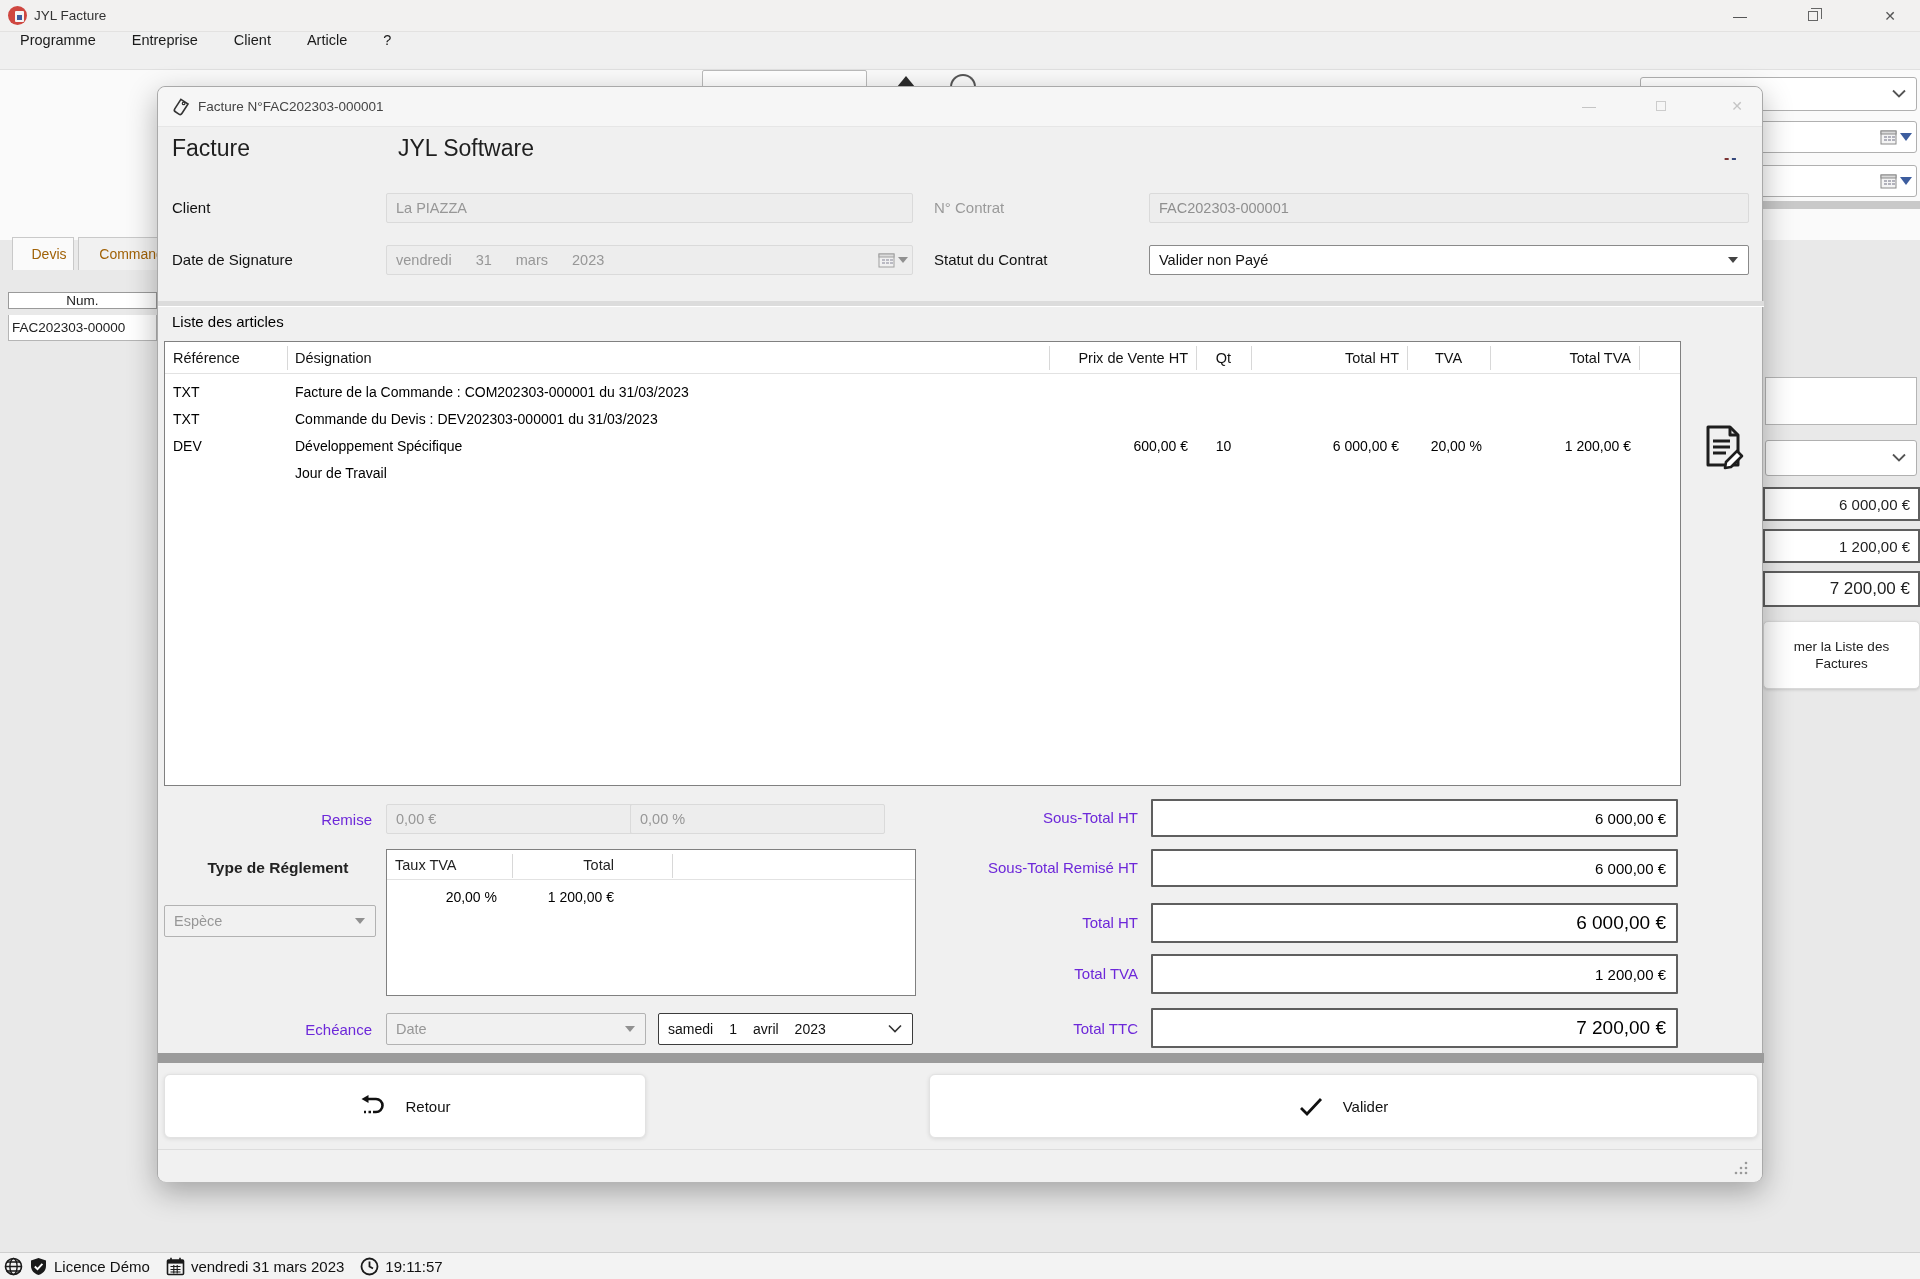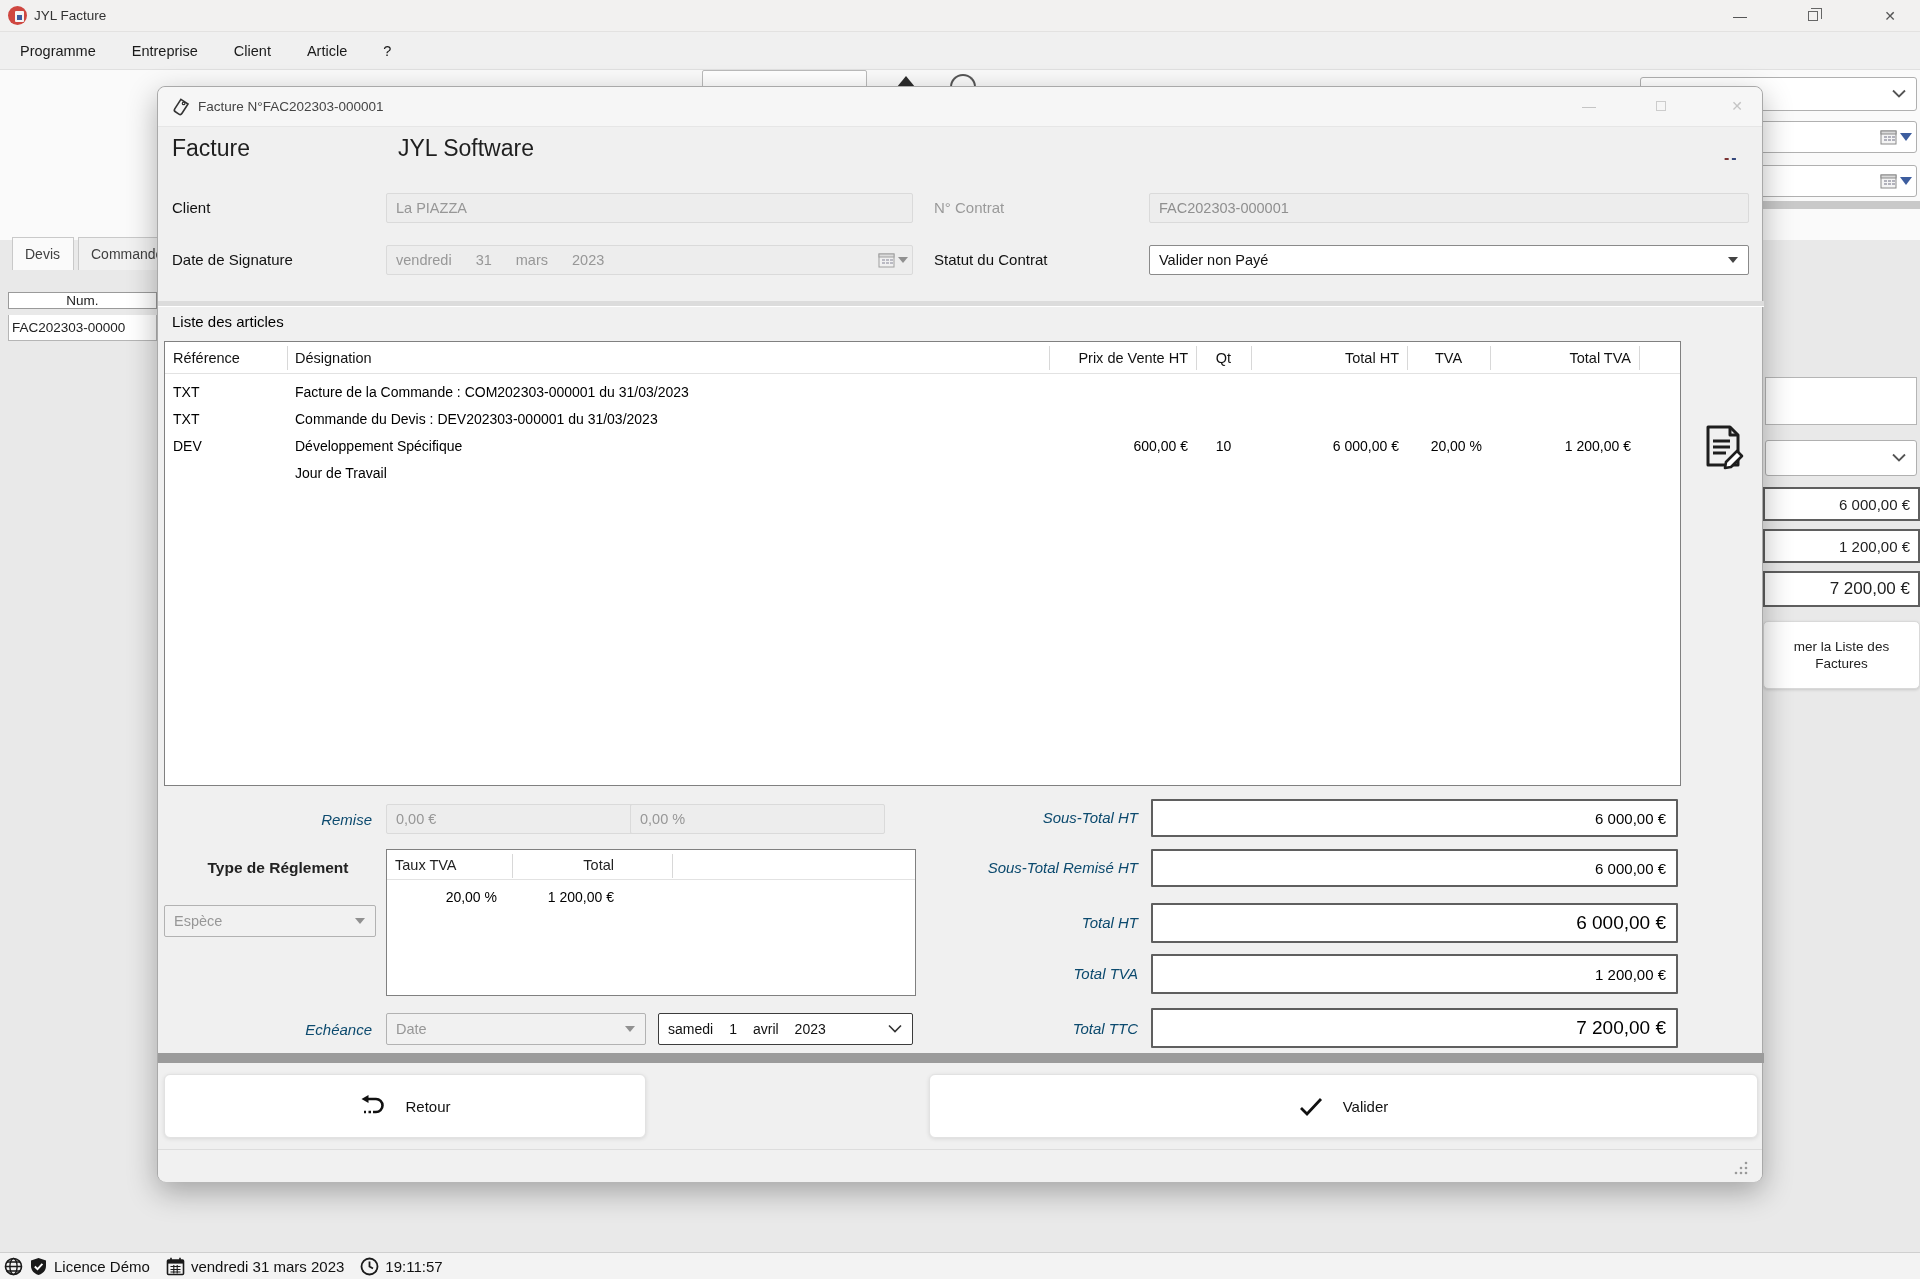--- a/index.html
+++ b/index.html
@@ -10,28 +10,28 @@
 
   
   .titlebar { left:0; top:0; width:1920px; height:32px; background:#f2f1f0; border-bottom:1px solid #e3e2e1; }
   .appicon { left:8px; top:6px; width:19px; height:19px; border-radius:50%; background:#cf4740; }
   .appicon .doc { position:absolute; left:7px; top:5px; width:9px; height:11px; background:#f5f5f5; border-radius:1px; }
   .appicon .grid { position:absolute; left:9px; top:9px; width:5px; height:5px; background:#3d5d9e; }
   .apptitle { left:34px; top:8px; font-size:13.5px; color:#333; }
   .winbtn { top:0; width:46px; height:32px; display:flex; align-items:center; justify-content:center; color:#555; font-size:14px; }
   .restore-glyph { width:10px; height:10px; border:1.5px solid #666; position:relative; background:#f2f1f0; }
   .restore-glyph:before { content:""; position:absolute; left:2px; top:-4px; width:10px; height:10px; border:1.5px solid #666; border-left:none; border-bottom:none; }
-  .menubar { left:0; top:32px; width:1920px; height:38px; background:#f0f0f0; border-bottom:1px solid #e0e0e0; display:flex; align-items:center; gap:36px; padding-left:20px; font-size:14.5px; color:#1a1a1a; }
+  .menubar { left:0; top:32px; width:1920px; height:38px; background:#f0f0f0; border-bottom:1px solid #e0e0e0; display:flex; gap:36px; padding-left:20px; font-size:14.5px; color:#1a1a1a; }
   .menubar span { cursor:default; }
 
   .whitestrip { left:0; top:70px; width:1920px; height:170px; background:#fafafa; }
 
   
   .bginput { background:#fff; border:1px solid #bbb; border-radius:2px; }
-  .tab { top:237px; height:33px; background:#fafafa; border:1px solid #c9c9c9; border-bottom:none; display:flex; align-items:center; justify-content:flex-start; padding-left:12px; font-size:14px; color:#404040; overflow:hidden; white-space:nowrap; }
+  .tab { top:237px; height:33px; background:#fafafa; border:1px solid #c9c9c9; border-bottom:none; display:flex; align-items:center; justify-content:center; padding-left:12px; font-size:14px; color:#a16207; overflow:hidden; white-space:nowrap; }
   .numhdr { background:#fff; border:1px solid #9a9a9a; display:flex; align-items:center; justify-content:center; font-size:13.5px; }
   .numrow { background:#fff; border:1px solid #b5b5b5; border-top:none; display:flex; align-items:center; padding-left:3px; font-size:13.5px; overflow:hidden; white-space:nowrap; }
   .combo { background:#fff; border:1px solid #b0b0b0; border-radius:3px; }
   .chev { position:absolute; right:10px; top:50%; transform:translateY(-50%); }
   .caltrig { position:absolute; right:4px; top:50%; transform:translateY(-50%); display:flex; align-items:center; gap:3px; }
   .tri-blue { width:0; height:0; border-left:6px solid transparent; border-right:6px solid transparent; border-top:8px solid #3d5d9e; }
   .tri-dark { width:0; height:0; border-left:5px solid transparent; border-right:5px solid transparent; border-top:6px solid #444; }
   .tri-grey { width:0; height:0; border-left:5px solid transparent; border-right:5px solid transparent; border-top:6px solid #909090; }
   .bgfield { background:#fff; border:2px solid #5f5f5f; display:flex; align-items:center; justify-content:flex-end; padding-right:8px; font-size:15px; }
   .bgbtn { background:#fff; border:1px solid #d9d9d9; border-radius:5px; box-shadow:0 1px 3px rgba(0,0,0,.15); display:flex; flex-direction:column; align-items:center; justify-content:center; font-size:13.5px; line-height:17px; }
@@ -58,21 +58,21 @@
   .arow { position:absolute; left:0; width:100%; height:27px; font-size:14px; color:#000; }
   .c-ref { left:0; width:122px; }
   .c-des { left:122px; width:760px; }
   .c-prix { left:884px; width:147px; }
   .c-qt  { left:1031px; width:55px; }
   .c-tht { left:1086px; width:156px; }
   .c-tva { left:1242px; width:83px; }
   .c-ttva{ left:1325px; width:149px; }
   .totbox { background:#fff; border:2px solid #5f5f5f; border-radius:1px; display:flex; align-items:center; justify-content:flex-end; padding-right:10px; font-size:15px; color:#000; }
   .totbox.big { font-size:19px; }
-  .tlabel { font-size:15px; color:#0c4a6e; text-align:right;font-style:italic; }
+  .tlabel { font-size:15px; color:#6d28d9; text-align:right; }
   .tvatable { background:#fff; border:1px solid #808080; }
   .bigbtn { background:#fff; border:1px solid #e2e2e2; border-radius:6px; box-shadow:0 1px 4px rgba(0,0,0,.10); display:flex; align-items:center; justify-content:center; gap:20px; font-size:15px; color:#111; cursor:pointer; }
   .divider { background:#9b9b9b; }
   .dlg-footer { left:0; top:1062px; width:1604px; height:33px; border-top:1px solid #ddd; background:#f1f1f1; border-radius:0 0 8px 8px; }
 
   
   .statusbar { left:0; top:1252px; width:1920px; height:27px; background:#f3f3f3; border-top:1px solid #cfcfcf; display:flex; align-items:center; gap:6px; padding-left:4px; font-size:15px; color:#111; }
 
   svg { display:block; }
 </style>

